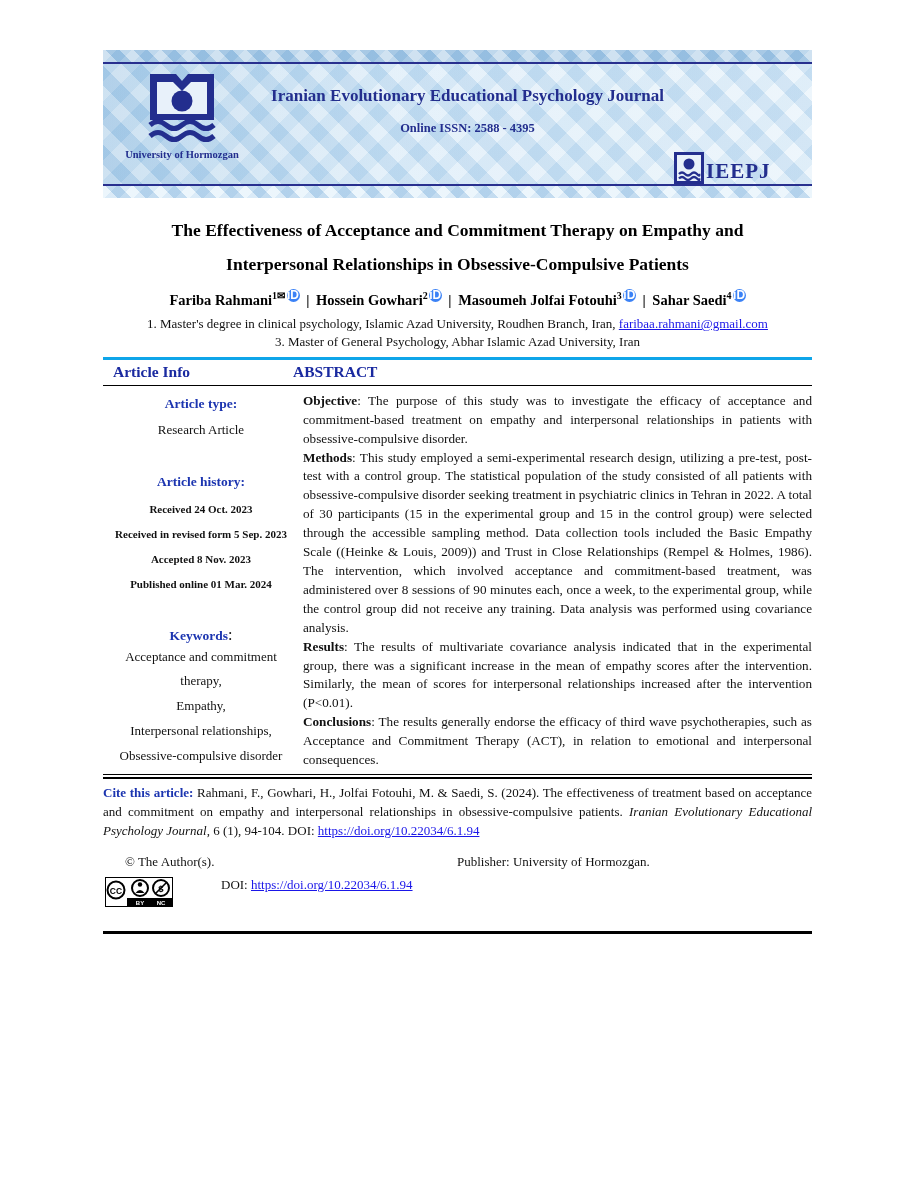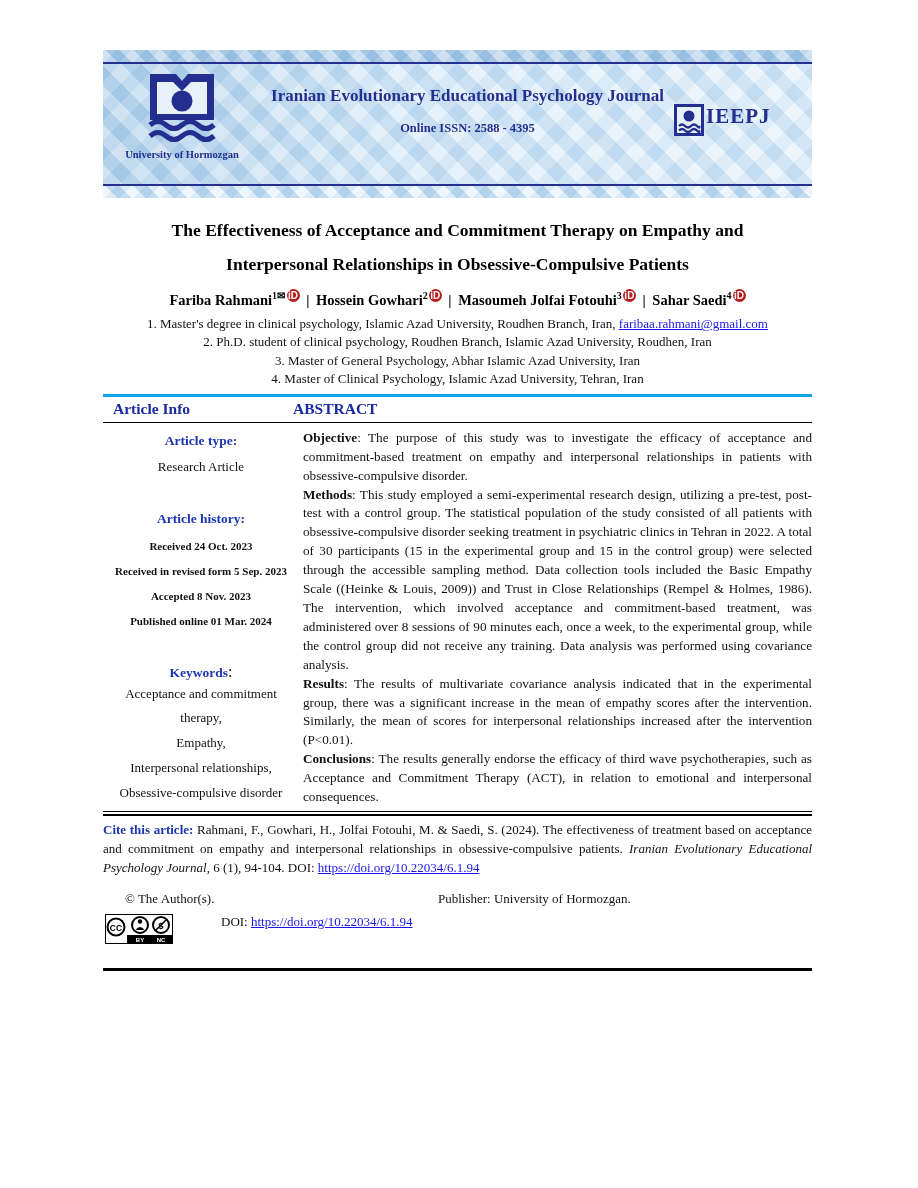--- a/index.html
+++ b/index.html
@@ -21,30 +21,30 @@
     background-image:
       repeating-linear-gradient(45deg, rgba(255,255,255,.25) 0 14px, rgba(130,178,220,.20) 14px 28px),
       repeating-linear-gradient(-45deg, rgba(255,255,255,.20) 0 14px, rgba(150,195,230,.18) 14px 28px),
       linear-gradient(90deg,#aecfe9 0%,#d3e7f6 40%,#e2f0fa 100%);}
   .uni-block{width:158px;display:flex;flex-direction:column;align-items:center;justify-content:flex-start;padding-top:6px;}
   .uni-name{font-size:10.5px;font-weight:bold;color:#232e8e;margin-top:3px;}
   .banner-center{flex:1;text-align:center;padding-top:22px;}
   .journal-title{font-size:17px;font-weight:bold;color:#232e8e;}
   .issn{font-size:12.5px;font-weight:bold;color:#232e8e;margin-top:15px;}
   .homepage{font-size:13px;font-weight:bold;color:#232e8e;margin-top:11px;}
-  .ieepj-block{width:138px;display:flex;align-items:flex-start;justify-content:flex-start;padding-top:40px;}
+  .ieepj-block{width:138px;display:flex;align-items:flex-end;justify-content:flex-start;padding-top:40px;}
   .ieepj-text{font-size:21px;font-weight:bold;color:#232e8e;letter-spacing:1px;margin-left:2px;}
 
   
   .art-title{margin-top:15px;text-align:center;font-size:17.5px;font-weight:bold;line-height:34px;color:#000;}
   .authors{margin-top:8px;text-align:center;font-size:14.5px;font-weight:bold;color:#000;}
   .authors sup{font-size:10px;}
   .sep{margin:0 3px;}
-  .orcid{display:inline-block;width:13px;height:13px;border-radius:50%;background:#b91c1c;color:#fff;
-    font-family:"Liberation Sans",sans-serif;font-size:10px;font-weight:bold;line-height:13px;text-align:center;
+  .orcid{display:inline-block;width:13px;height:13px;border-radius:50%;background:#3b82f6;color:#fff;
+    font-family:"Liberation Sans",sans-serif;font-size:12px;font-weight:bold;line-height:13px;text-align:center;
     vertical-align:super;margin-left:1px;}
   .mail{font-size:10px;color:#000;}
   .affil{margin-top:6px;text-align:center;font-size:13px;line-height:18.5px;}
   .link{color:#1a16e8;text-decoration:underline;cursor:pointer;}
 
   
   .tbl-head{margin-top:5px;border-top:3px solid #0ea5e9;border-bottom:1.5px solid #000;display:flex;padding:3px 0 4px 0;}
   .th-left{width:190px;padding-left:10px;box-sizing:border-box;font-size:15.5px;font-weight:bold;color:#1a2aa0;}
   .th-right{flex:1;font-size:15.5px;font-weight:bold;color:#1a2aa0;}
   .tbl-body{display:flex;border-bottom:1.5px solid #000;padding-bottom:4px;}
@@ -58,21 +58,21 @@
   .kw-item{font-size:13px;line-height:24px;margin-top:1px;}
   .abs-p{font-size:13.2px;line-height:18.9px;text-align:justify;margin:0;}
   .abs-p b{font-weight:bold;}
 
   
   .cite{border-top:2.5px solid #000;margin-top:2px;border-bottom:3px solid #000;padding:4px 0 20px 0;}
   .cite-p{font-size:13px;line-height:19px;text-align:justify;margin:0;}
   .cite-lbl{color:#1c35b0;font-weight:bold;}
   .cite-row2{position:relative;height:20px;margin-top:14px;font-size:13px;}
   .copyright{margin-left:22px;}
-  .publisher{position:absolute;left:335px;top:0;}
+  .publisher{position:absolute;left:354px;top:0;}
   .cite-row3{display:flex;margin-top:3px;}
   .doi2{font-size:13px;margin-left:48px;}
   .badge-wrap{margin-left:2px;}
 </style>
 </head>
 <body>
 
 <div class="page">
   <div class="content">
 
@@ -121,23 +121,21 @@
       <span class="sep">|</span>
       <span><span>Hossein Gowhari</span><sup><span>2</span></sup><span class="orcid">iD</span></span>
       <span class="sep">|</span>
       <span><span>Masoumeh Jolfai Fotouhi</span><sup><span>3</span></sup><span class="orcid">iD</span></span>
       <span class="sep">|</span>
       <span><span>Sahar Saedi</span><sup><span>4</span></sup><span class="orcid">iD</span></span>
     </div>
 
     <div class="affil">
       <div><span>1. Master's degree in clinical psychology, Islamic Azad University, Roudhen Branch, Iran, </span><a class="link">faribaa.rahmani@gmail.com</a></div>
-      <div>2. Ph.D. student of clinical psychology, Roudhen Branch, Islamic Azad University, Roudhen, Iran</div>
       <div>3. Master of General Psychology, Abhar Islamic Azad University, Iran</div>
-      <div>4. Master of Clinical Psychology, Islamic Azad University, Tehran, Iran</div>
     </div>
 
     <div class="tbl-head">
       <div class="th-left">Article Info</div>
       <div class="th-right">ABSTRACT</div>
     </div>
 
     <div class="tbl-body">
       <div class="col-left">
         <div class="lbl">Article type:</div>

